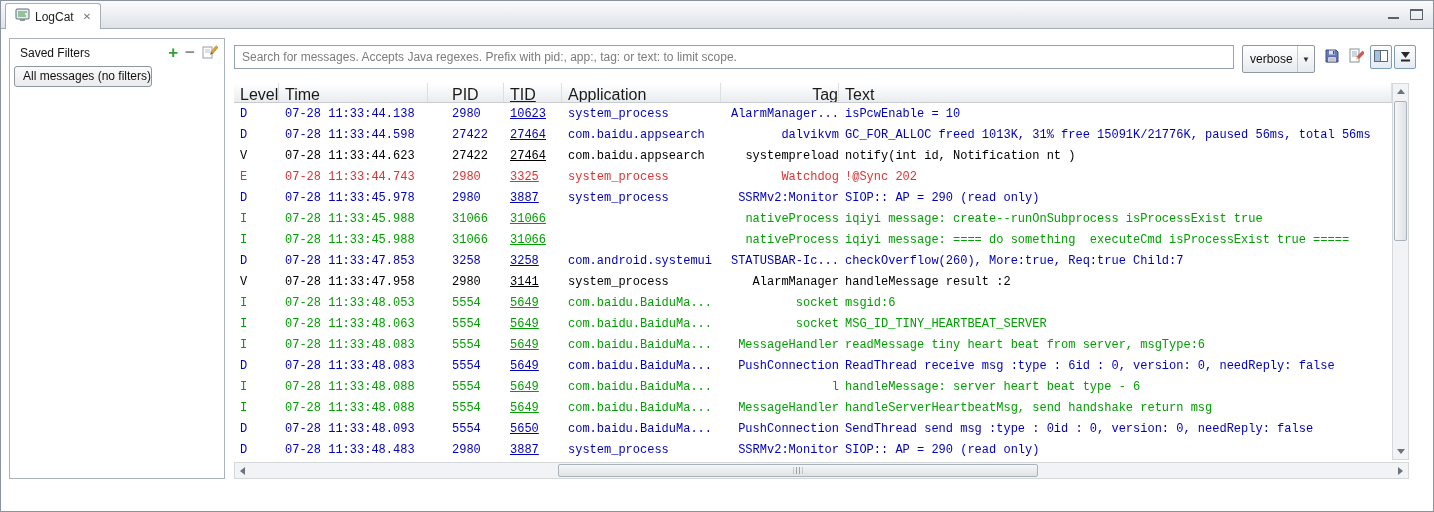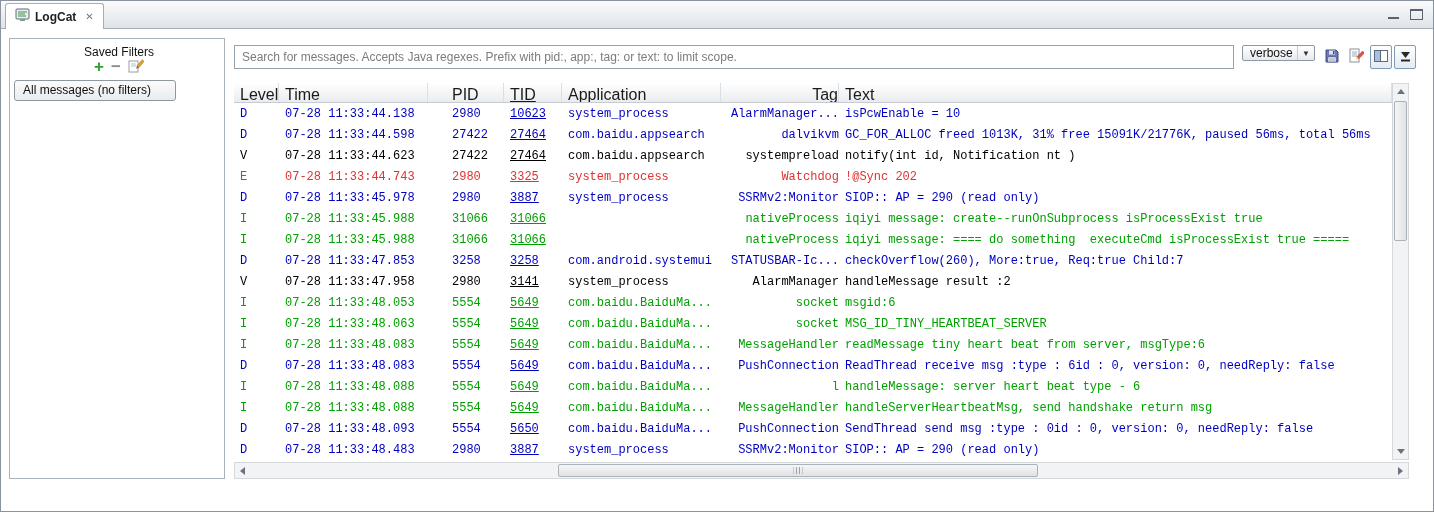--- a/index.html
+++ b/index.html
@@ -16,56 +16,56 @@
     position:absolute; left:0; top:0; width:100%; height:28px;
     background:linear-gradient(#fafbfc,#dfe3e8);
     border-bottom:1px solid #a5adb6;
   }
   .tab {
     position:absolute; left:4px; top:2px; height:26px;
     display:flex; align-items:center; gap:5px; padding:0 9px;
     background:#ffffff; border:1px solid #a5adb6; border-bottom:none;
     border-radius:3px 3px 0 0;
   }
-  .tab-label { font-size:12px; font-weight:bold; color:#222; }
+  .tab-label { font-size:12px; font-weight:normal; color:#222; }
   .tab-close { font-size:10px; color:#777; margin-left:4px; cursor:pointer; }
   .win-btns { position:absolute; right:10px; top:8px; display:flex; gap:10px; }
   .win-btn { width:13px; height:11px; position:relative; cursor:pointer; }
   .win-btn.min::after { content:""; position:absolute; left:1px; right:1px; bottom:1px; border-bottom:2px solid #5a636d; }
   .win-btn.max::after { content:""; position:absolute; inset:0; border:1px solid #5a636d; border-top:2px solid #5a636d; }
 
   
   .filters-panel {
     position:absolute; left:8px; top:37px; width:216px; height:441px;
     border:1px solid #aab2ba; background:#fff;
   }
   .filters-header {
-    display:flex; align-items:center; padding:6px 6px 4px 10px;flex-direction:column;
+    display:flex; align-items:center; padding:6px 6px 4px 10px;
   }
   .filters-title { font-size:12px; color:#111; flex:1 0 auto; }
   .filters-actions { display:flex; align-items:center; gap:7px; }
   .icon-btn { cursor:pointer; display:flex; align-items:center; justify-content:center; }
   .glyph-add { color:#2fa12f; font-size:17px; font-weight:bold; line-height:14px; }
   .glyph-remove { color:#8d8d8d; font-size:17px; font-weight:bold; line-height:14px; }
   .filter-item {
-    display:inline-block; margin:2px 0 0 4px; padding:2px 24px 3px 8px;
+    display:inline-block; margin:2px 0 0 4px; padding:2px 0 3px 8px;
     font-size:12px; color:#111;
     border:1px solid #8f979f; border-radius:3px;
     background:linear-gradient(#fbfbfc,#e9ebee); cursor:pointer;
   }
 
   
   .search-input {
     position:absolute; left:233px; top:44px; width:1000px; height:24px;
     border:1px solid #98a2ac; font-family:"Liberation Sans", sans-serif;
     font-size:12px; color:#333; padding:0 7px; outline:none;
   }
   .search-input::placeholder { color:#7c7c7c; }
   .combo {
-    position:absolute; left:1241px; top:44px; width:73px; height:16px;
+    position:absolute; left:1241px; top:44px; width:73px; height:28px;
     border:1px solid #8e98a2; border-radius:2px;
     background:linear-gradient(#ffffff,#e7eaee);
     display:flex; align-items:center; cursor:pointer;
   }
   .combo-label { flex:1; font-size:12px; color:#111; padding-left:7px; }
   .combo-arrow-box { width:17px; height:100%; display:flex; align-items:center; justify-content:center; border-left:1px solid #c4cad1; }
   .combo-arrow { font-size:8px; color:#333; }
   .tool-icon { position:absolute; cursor:pointer; }
   .tool-btn {
     position:absolute; width:22px; height:24px; cursor:pointer;

